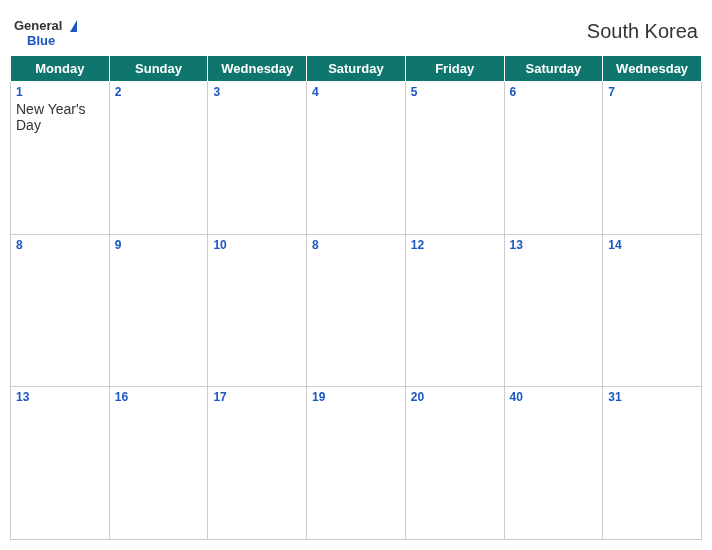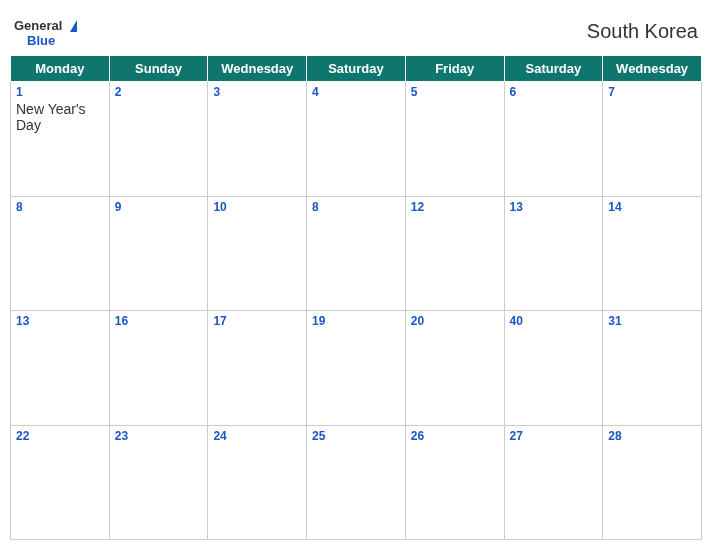--- a/index.html
+++ b/index.html
@@ -186,37 +186,14 @@
         <td>
           <span class="day-number">20</span>
         </td>
         <td>
           <span class="day-number">40</span>
         </td>
         <td>
           <span class="day-number">31</span>
         </td>
       </tr>
-      <tr>
-        <td>
-          <span class="day-number">22</span>
-        </td>
-        <td>
-          <span class="day-number">23</span>
-        </td>
-        <td>
-          <span class="day-number">24</span>
-        </td>
-        <td>
-          <span class="day-number">25</span>
-        </td>
-        <td>
-          <span class="day-number">26</span>
-        </td>
-        <td>
-          <span class="day-number">27</span>
-        </td>
-        <td>
-          <span class="day-number">28</span>
-        </td>
-      </tr>
     </tbody>
 </table>
 
 </body></html>

